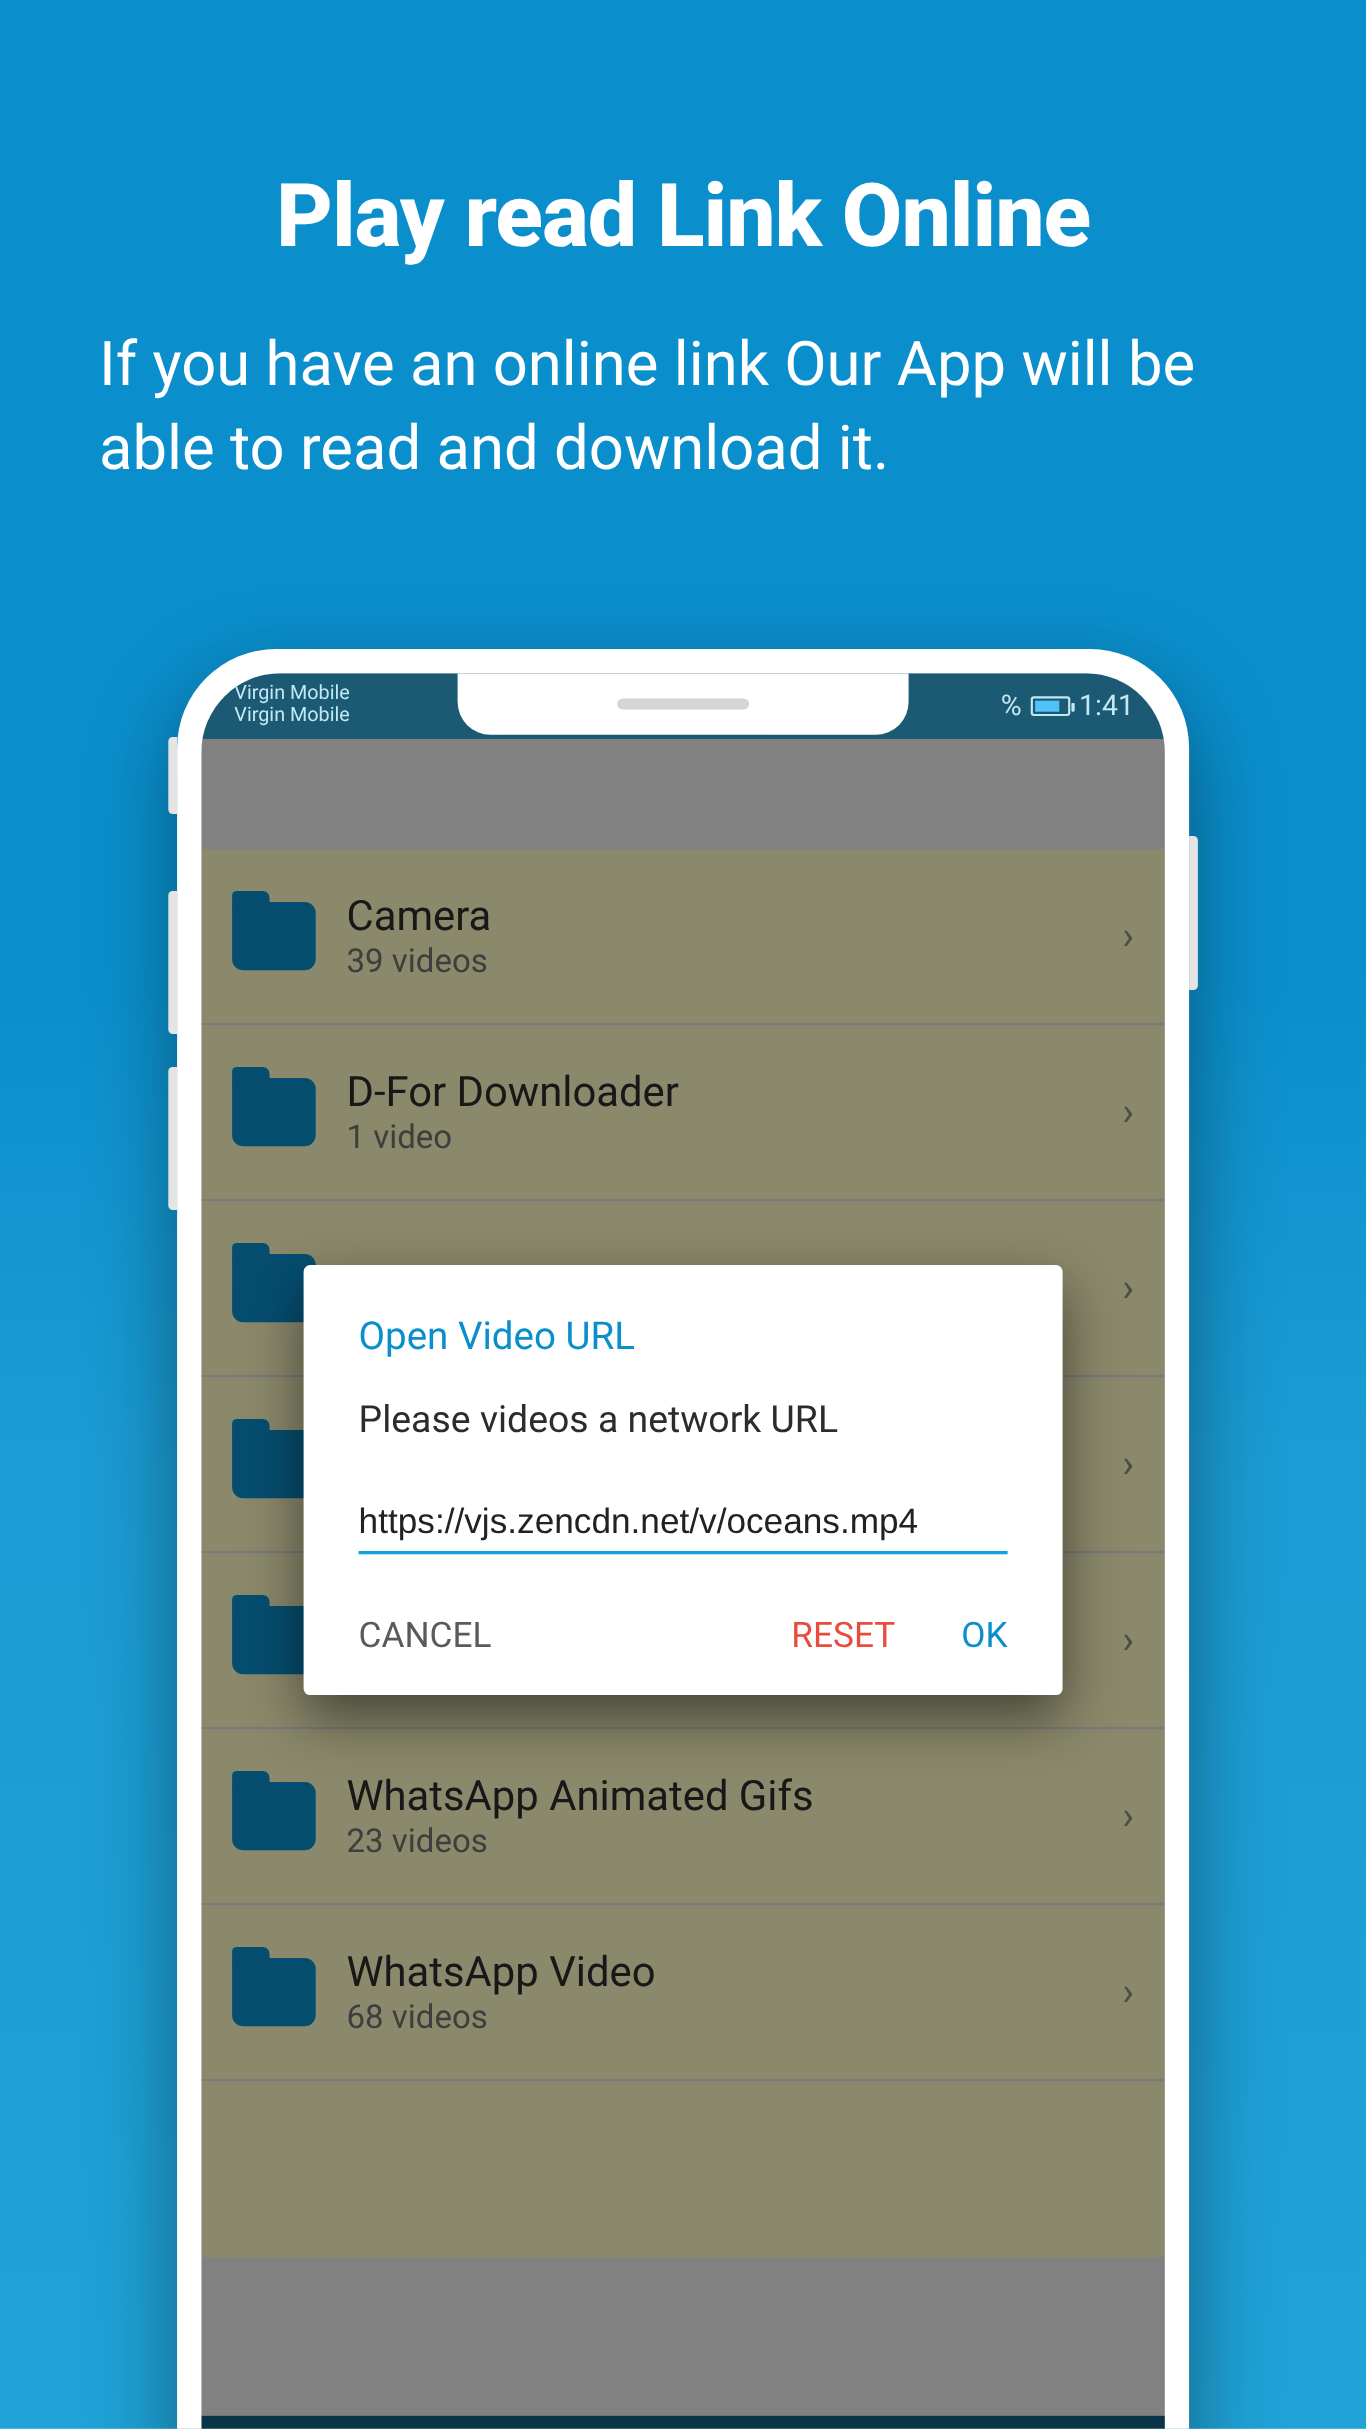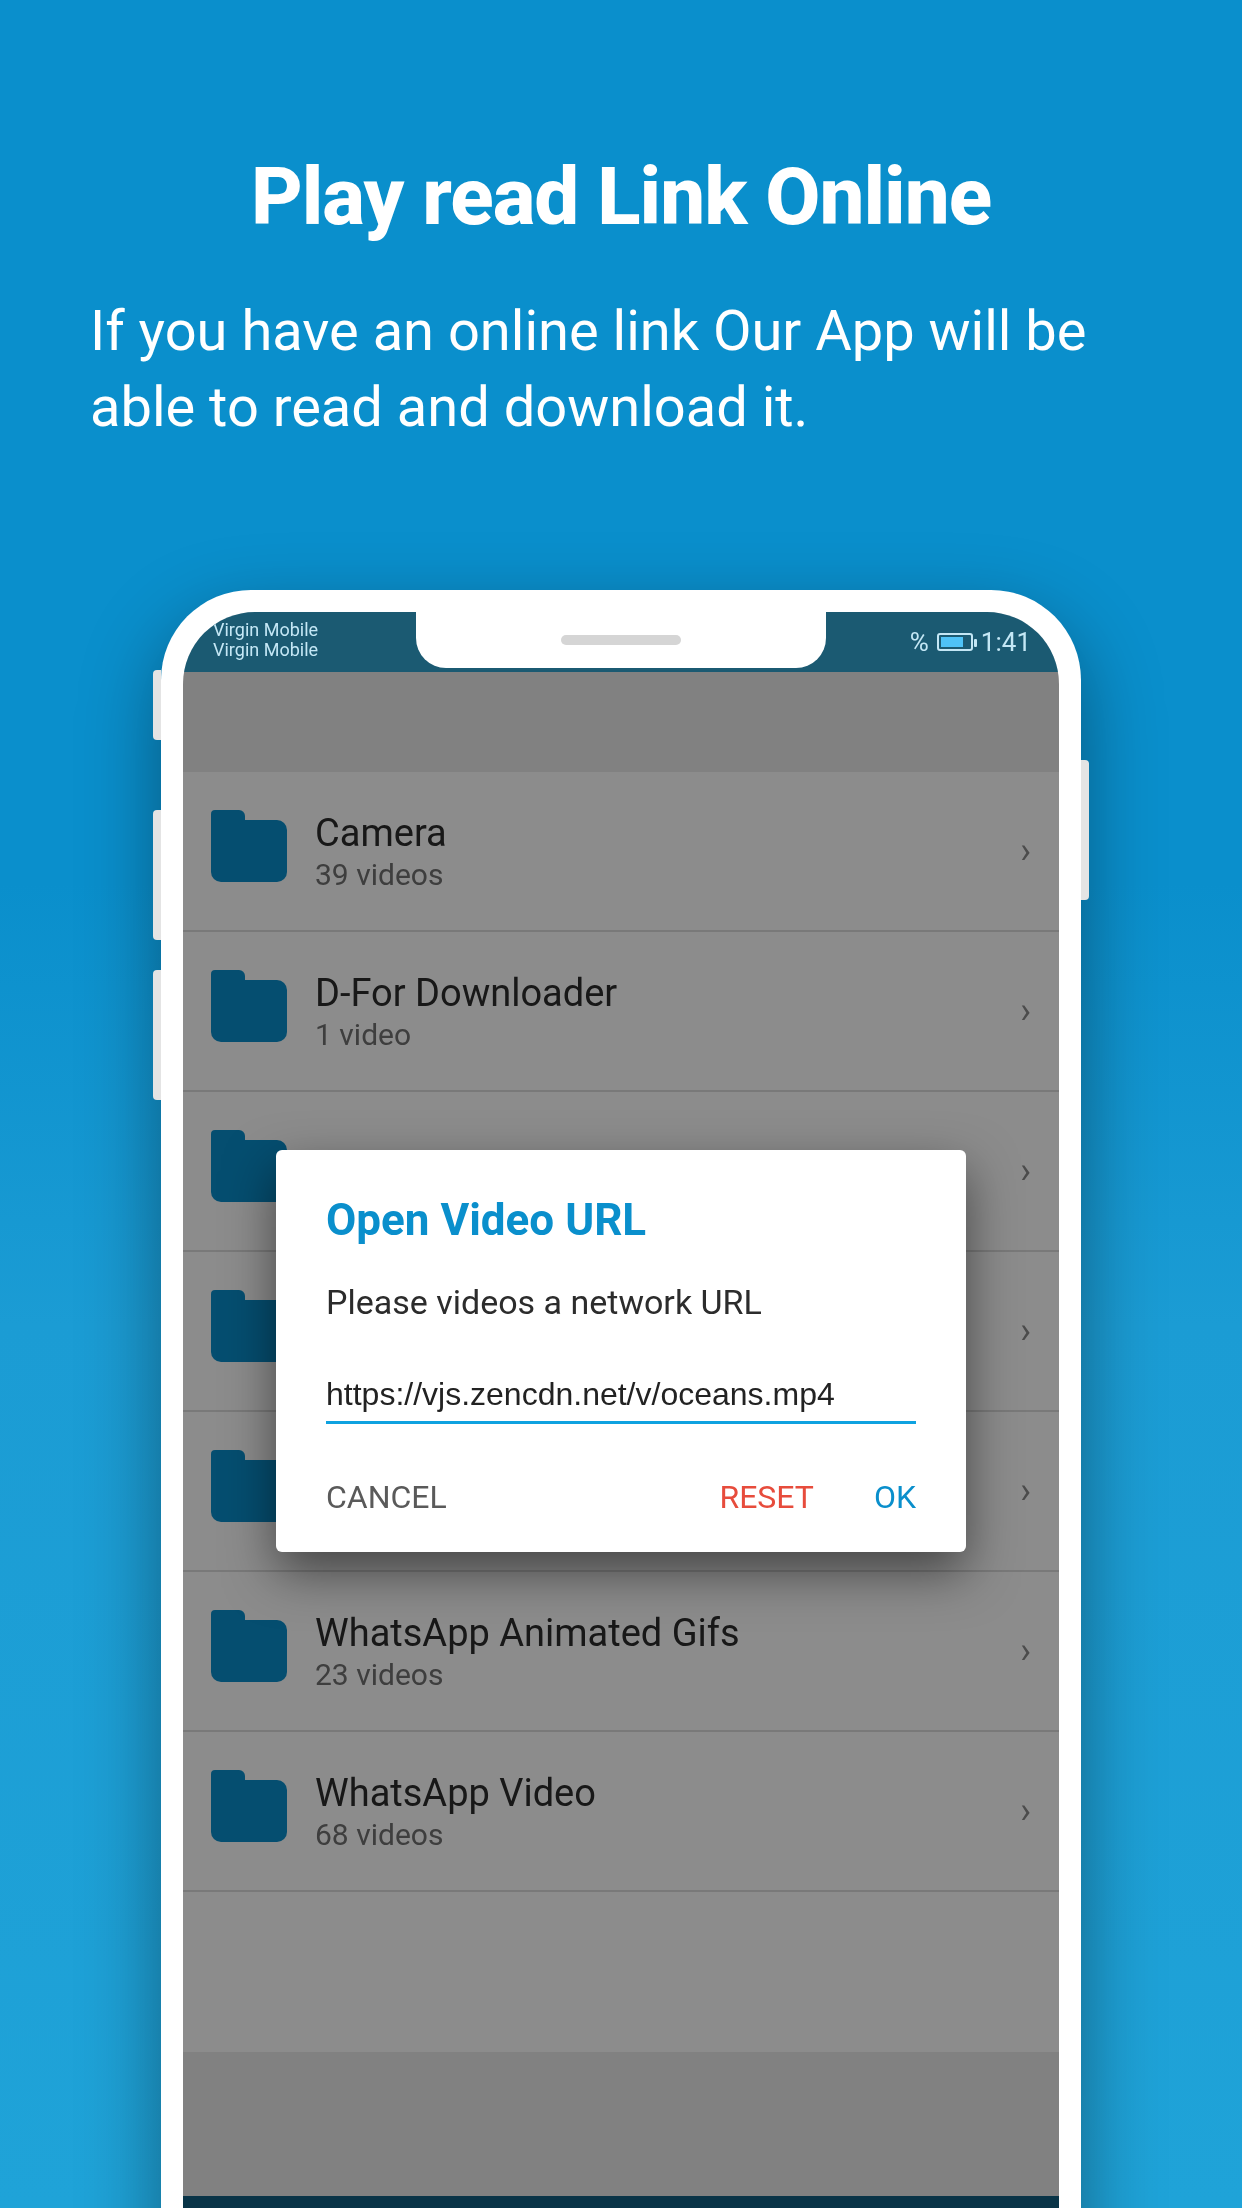--- a/index.html
+++ b/index.html
@@ -108,21 +108,21 @@
   }
   .grid-icon span { background:#c4e7f5; }
   .folder-list {
     position: absolute; top:160px; left:0; right:0; bottom:72px;
     overflow:hidden;
   }
   .folder-row {
     display:flex; align-items:center;
     padding: 26px 28px;
     border-bottom: 2px solid #dcdcdc;
-    background: #ffffff;
+    background: #fef9c3;
     height: 160px;
   }
   .folder-icon {
     width: 76px; height: 62px; position:relative;
     background: #0a8fcc; border-radius: 4px 10px 10px 10px;
   }
   .folder-icon::before {
     content:""; position:absolute; top:-10px; left:0; width:34px; height:14px;
     background:#0a8fcc; border-radius:4px 6px 0 0;
   }
@@ -145,21 +145,21 @@
   .dialog {
     position:absolute; z-index:6;
     left:50%; transform:translateX(-50%);
     top: 538px;
     width: 690px;
     background:#fff;
     border-radius: 6px;
     box-shadow: 0 20px 50px rgba(0,0,0,0.5);
     padding: 44px 50px 36px;
   }
-  .dialog-title { color:#0a8fcc; font-size:44px; font-weight:700; }
+  .dialog-title { color:#0a8fcc; font-size:35px; font-weight:400; }
   .dialog-sub { color:#2c2c2c; font-size:34px; margin-top:36px; }
   .dialog-input {
     width:100%; border:none; border-bottom:3px solid #0ea2e0;
     font-size:32px; padding:6px 0 8px; margin-top:48px;
     color:#222; outline:none; background:transparent;
   }
   .dialog-actions {
     display:flex; margin-top:54px;
     font-weight:400; font-size:32px;
   }

